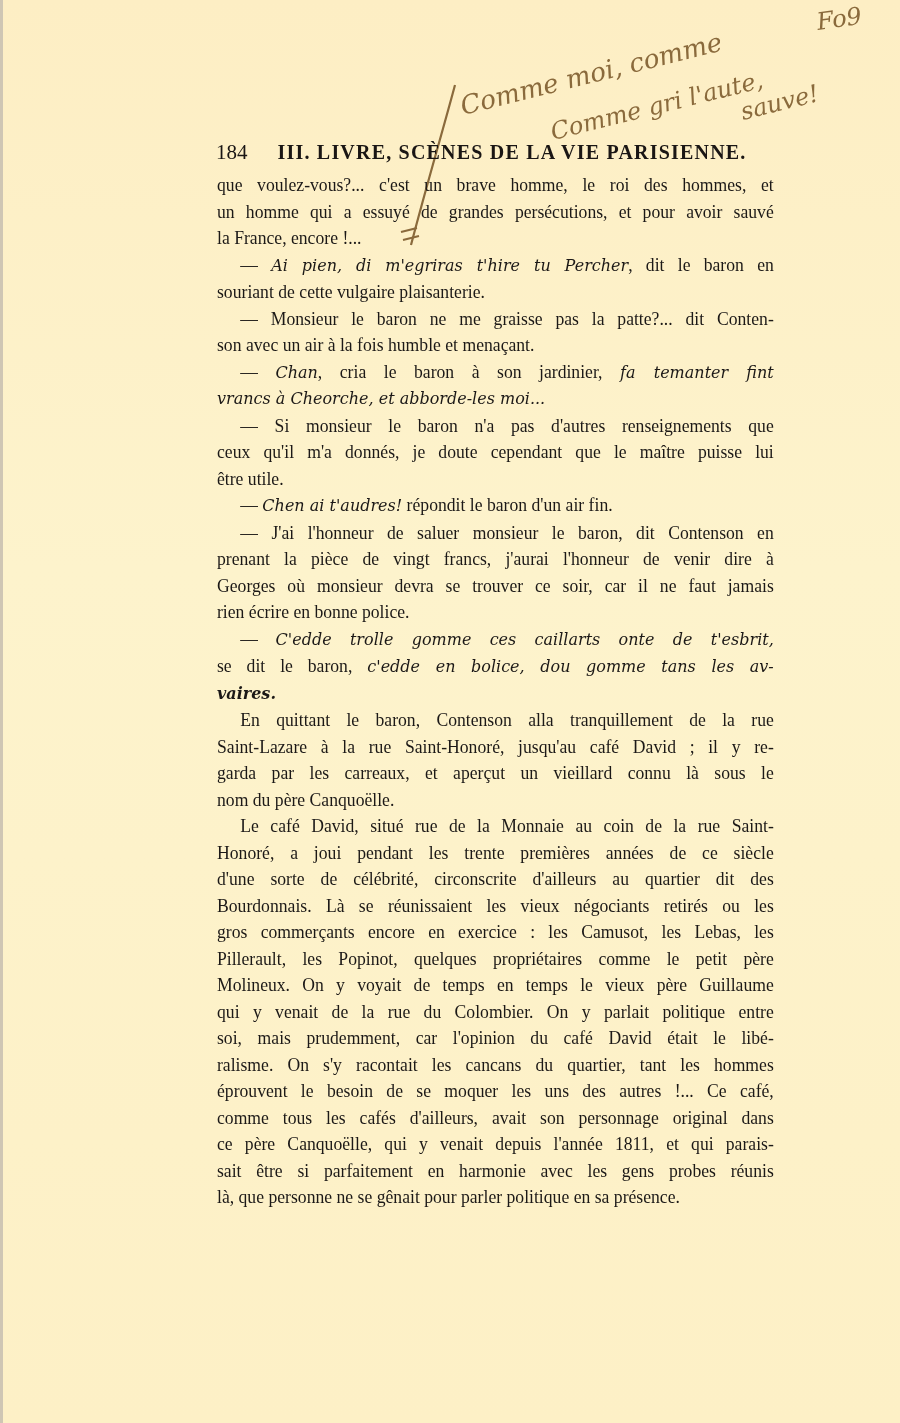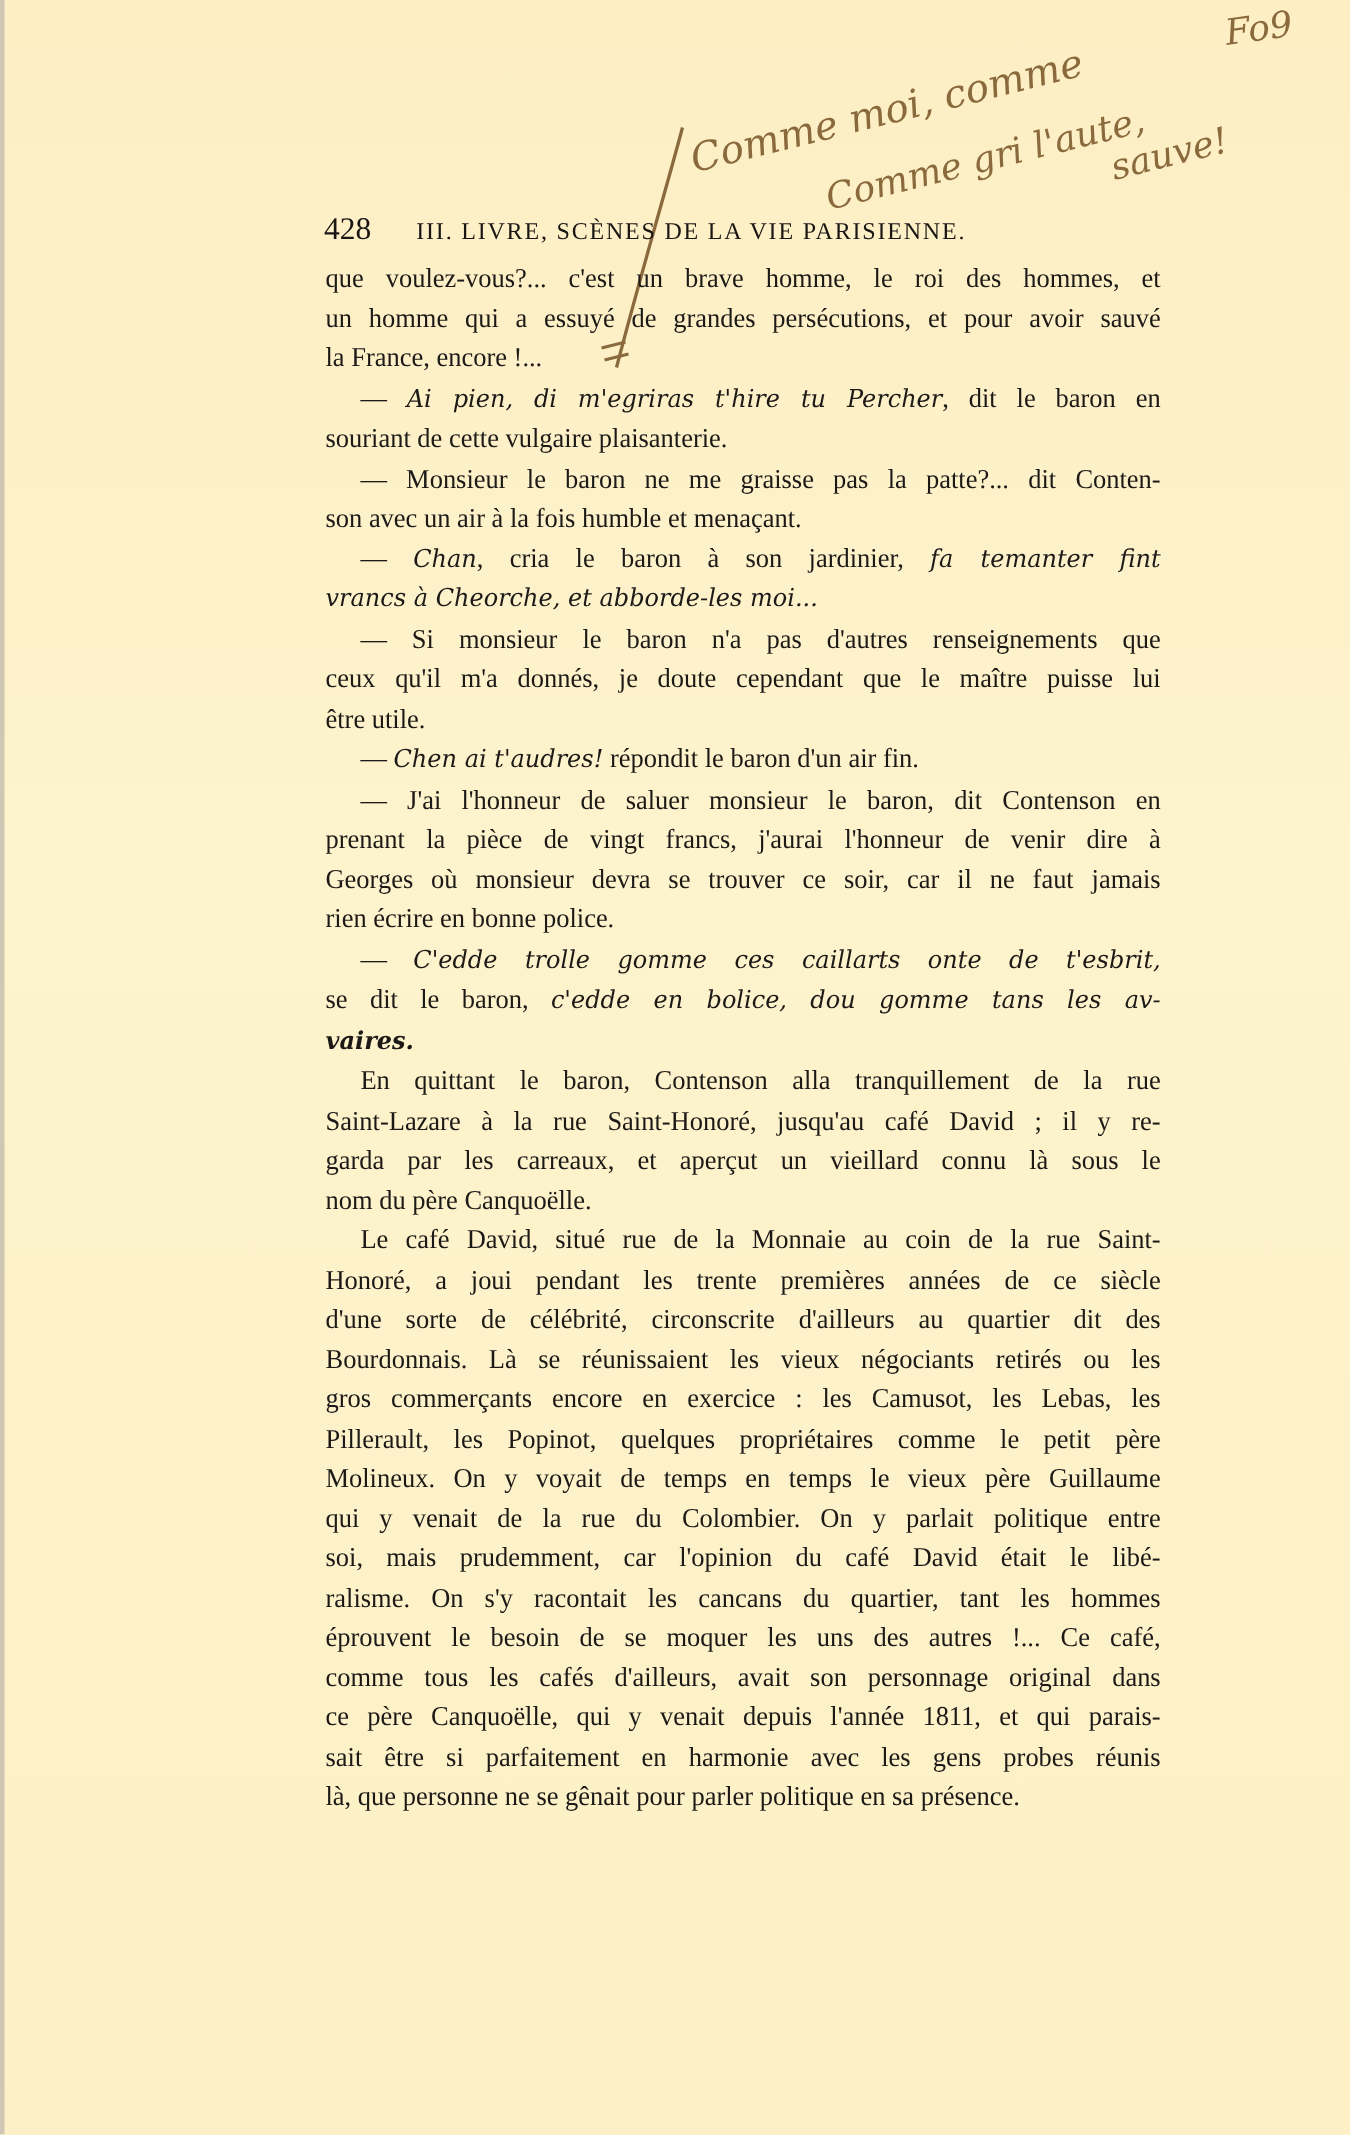--- a/index.html
+++ b/index.html
@@ -32,21 +32,21 @@
   .header {
     position: absolute;
     left: 213px; top: 140px;
     width: 580px;
     font-size: 16px;
     color: #1a1614;
     white-space: nowrap;
   }
   .header .pageno { font-size: 21px; margin-right: 26px; }
   .header .running {
-    font-weight: normal; letter-spacing: 1.2px; font-size: 16px;
+    font-weight: bold; letter-spacing: 1.2px; font-size: 20px;
     font-variant: small-caps;
   }
   .body-text {
     position: absolute;
     left: 214px; top: 172px;
     width: 574px;
     font-size: 18.2px;
     line-height: 26.5px;
     color: #1c1917;
     text-align: justify;
@@ -72,21 +72,21 @@
   <div class="annotation">
     <svg viewBox="0 0 460 170">
       <text class="annot-text" x="40" y="115" font-size="26" transform="rotate(-14 40 115)">Comme moi, comme</text>
       <text class="annot-text" x="130" y="140" font-size="24" transform="rotate(-14 130 140)">Comme gri l'aute,</text>
       <text class="annot-text" x="320" y="120" font-size="24" transform="rotate(-14 320 120)">sauve!</text>
       <text class="annot-text" x="395" y="30" font-size="24" transform="rotate(-8 395 30)">Fo9</text>
     </svg>
   </div>
 
   <div class="header">
-    <span class="pageno">428</span>
+    <span class="pageno">184</span>
     <span class="running">III. LIVRE, SCÈNES DE LA VIE PARISIENNE.</span>
   </div>
 
   <div class="body-text">
     <span class="line">que voulez-vous?... c'est un brave homme, le roi des hommes, et</span>
     <span class="line">un homme qui a essuyé de grandes persécutions, et pour avoir sauvé</span>
     <span class="line last">la France, encore !...</span>
 
     <span class="line indent"><span>—</span> <span class="it">Ai pien, di m'egriras t'hire tu Percher</span><span>, dit le baron en</span></span>
     <span class="line last">souriant de cette vulgaire plaisanterie.</span>

